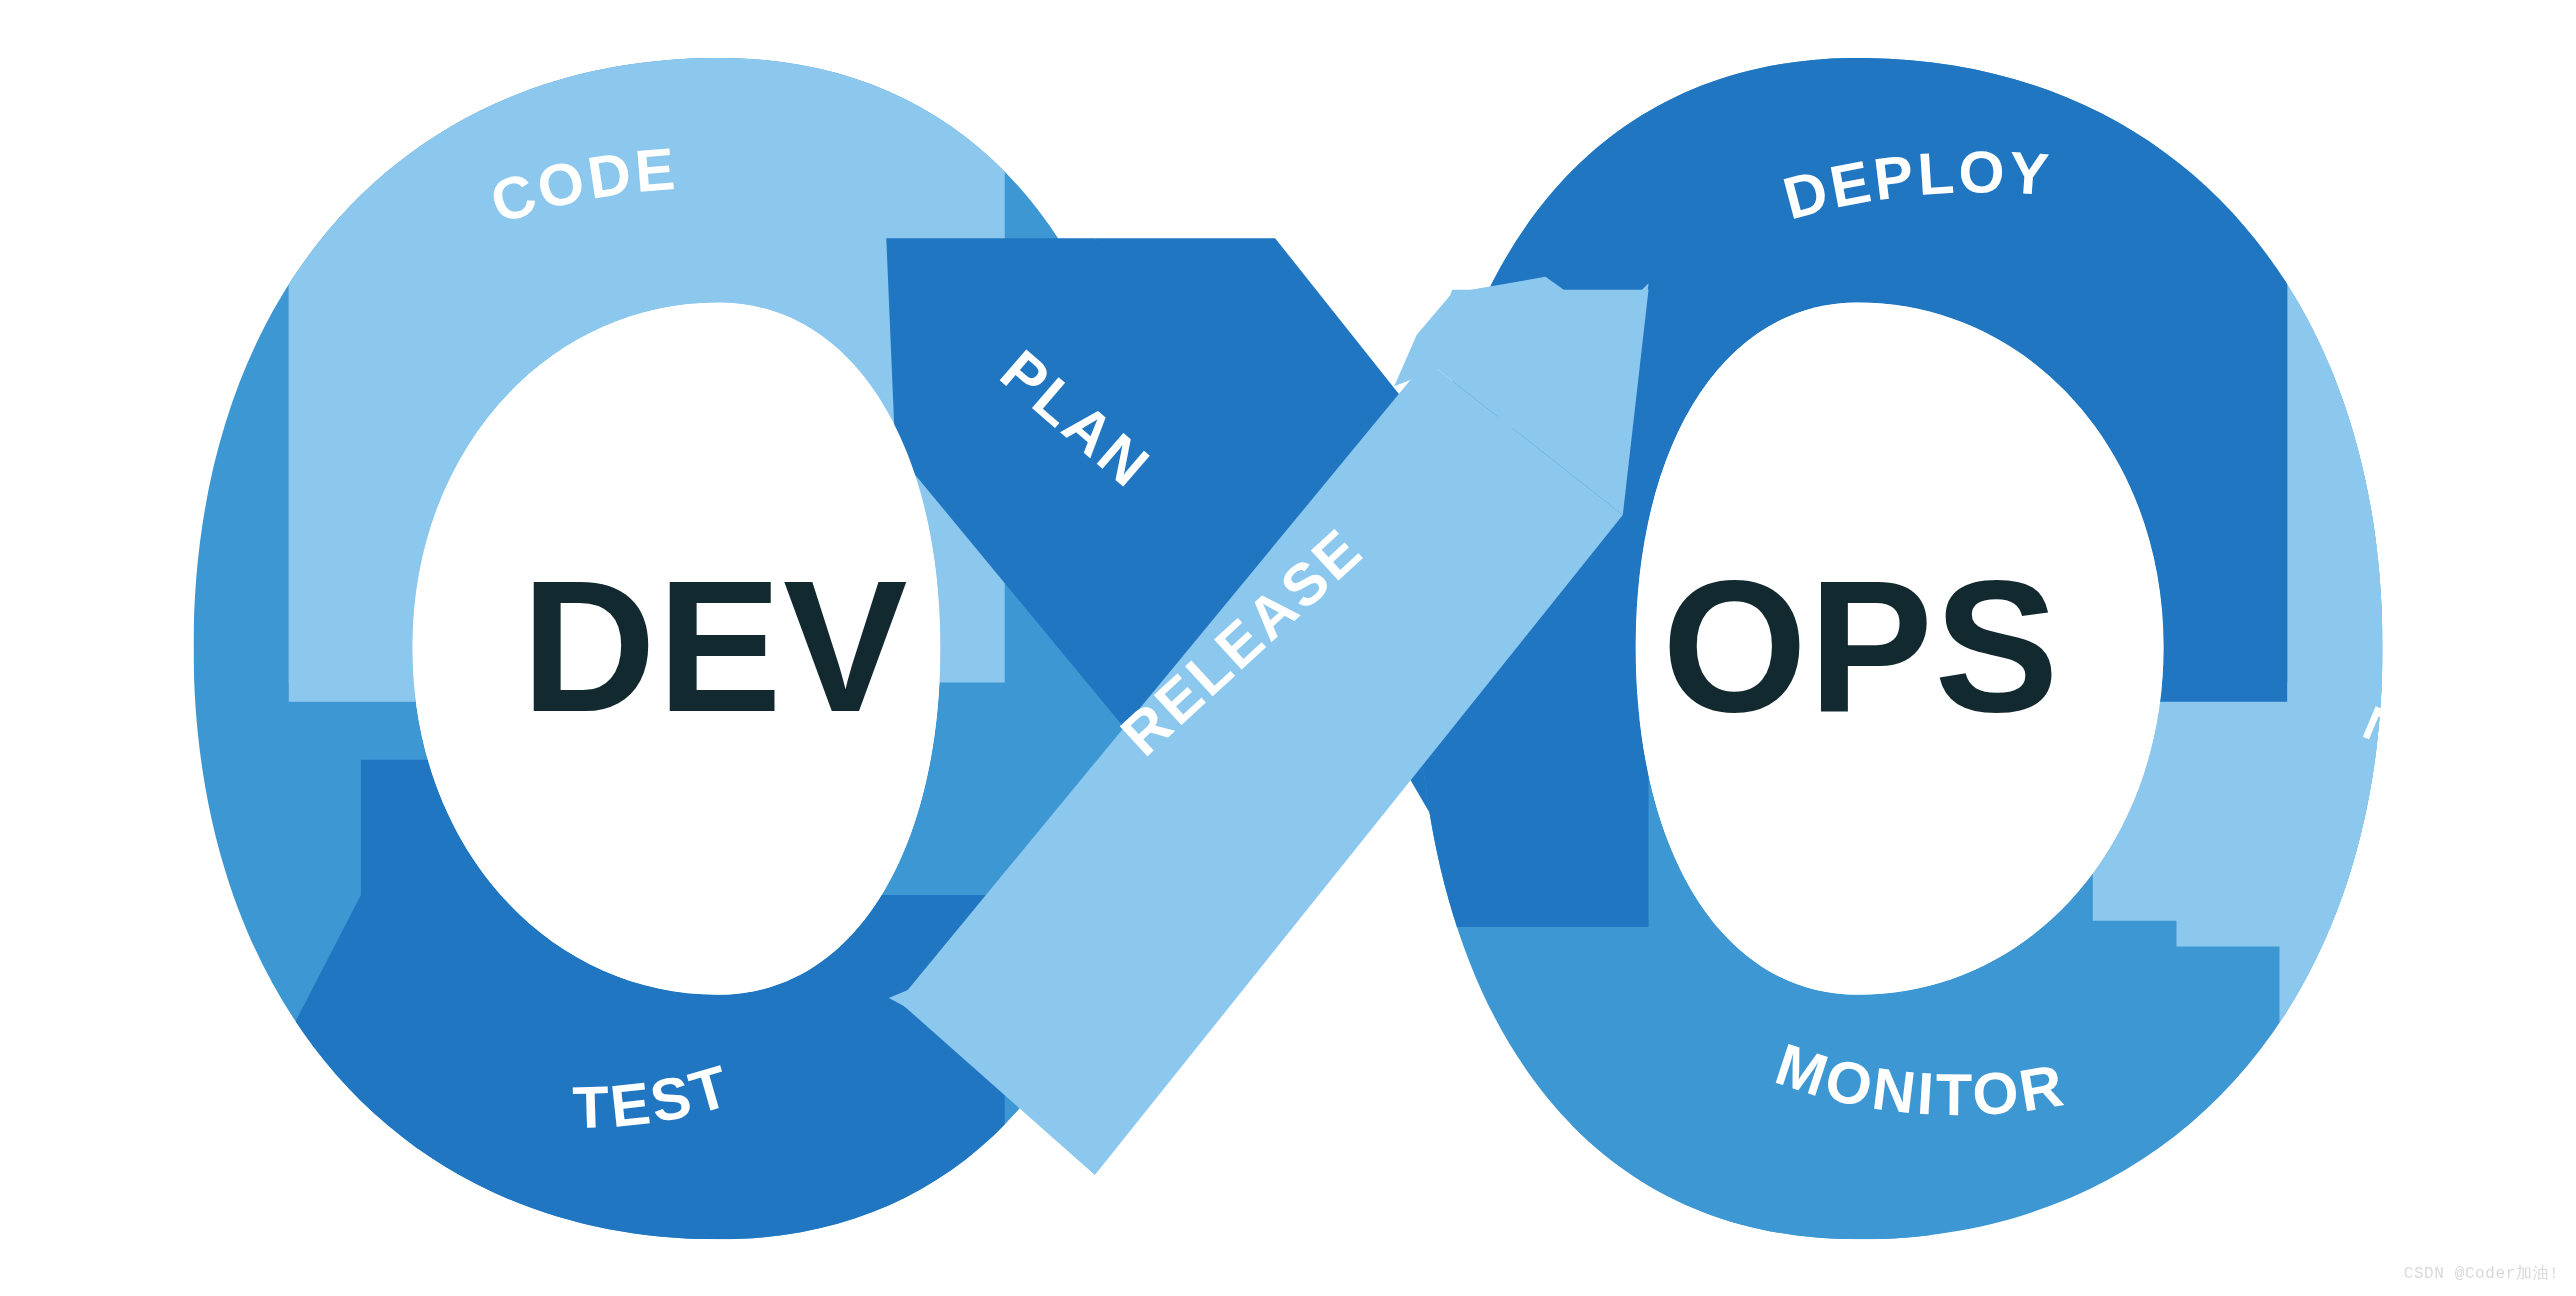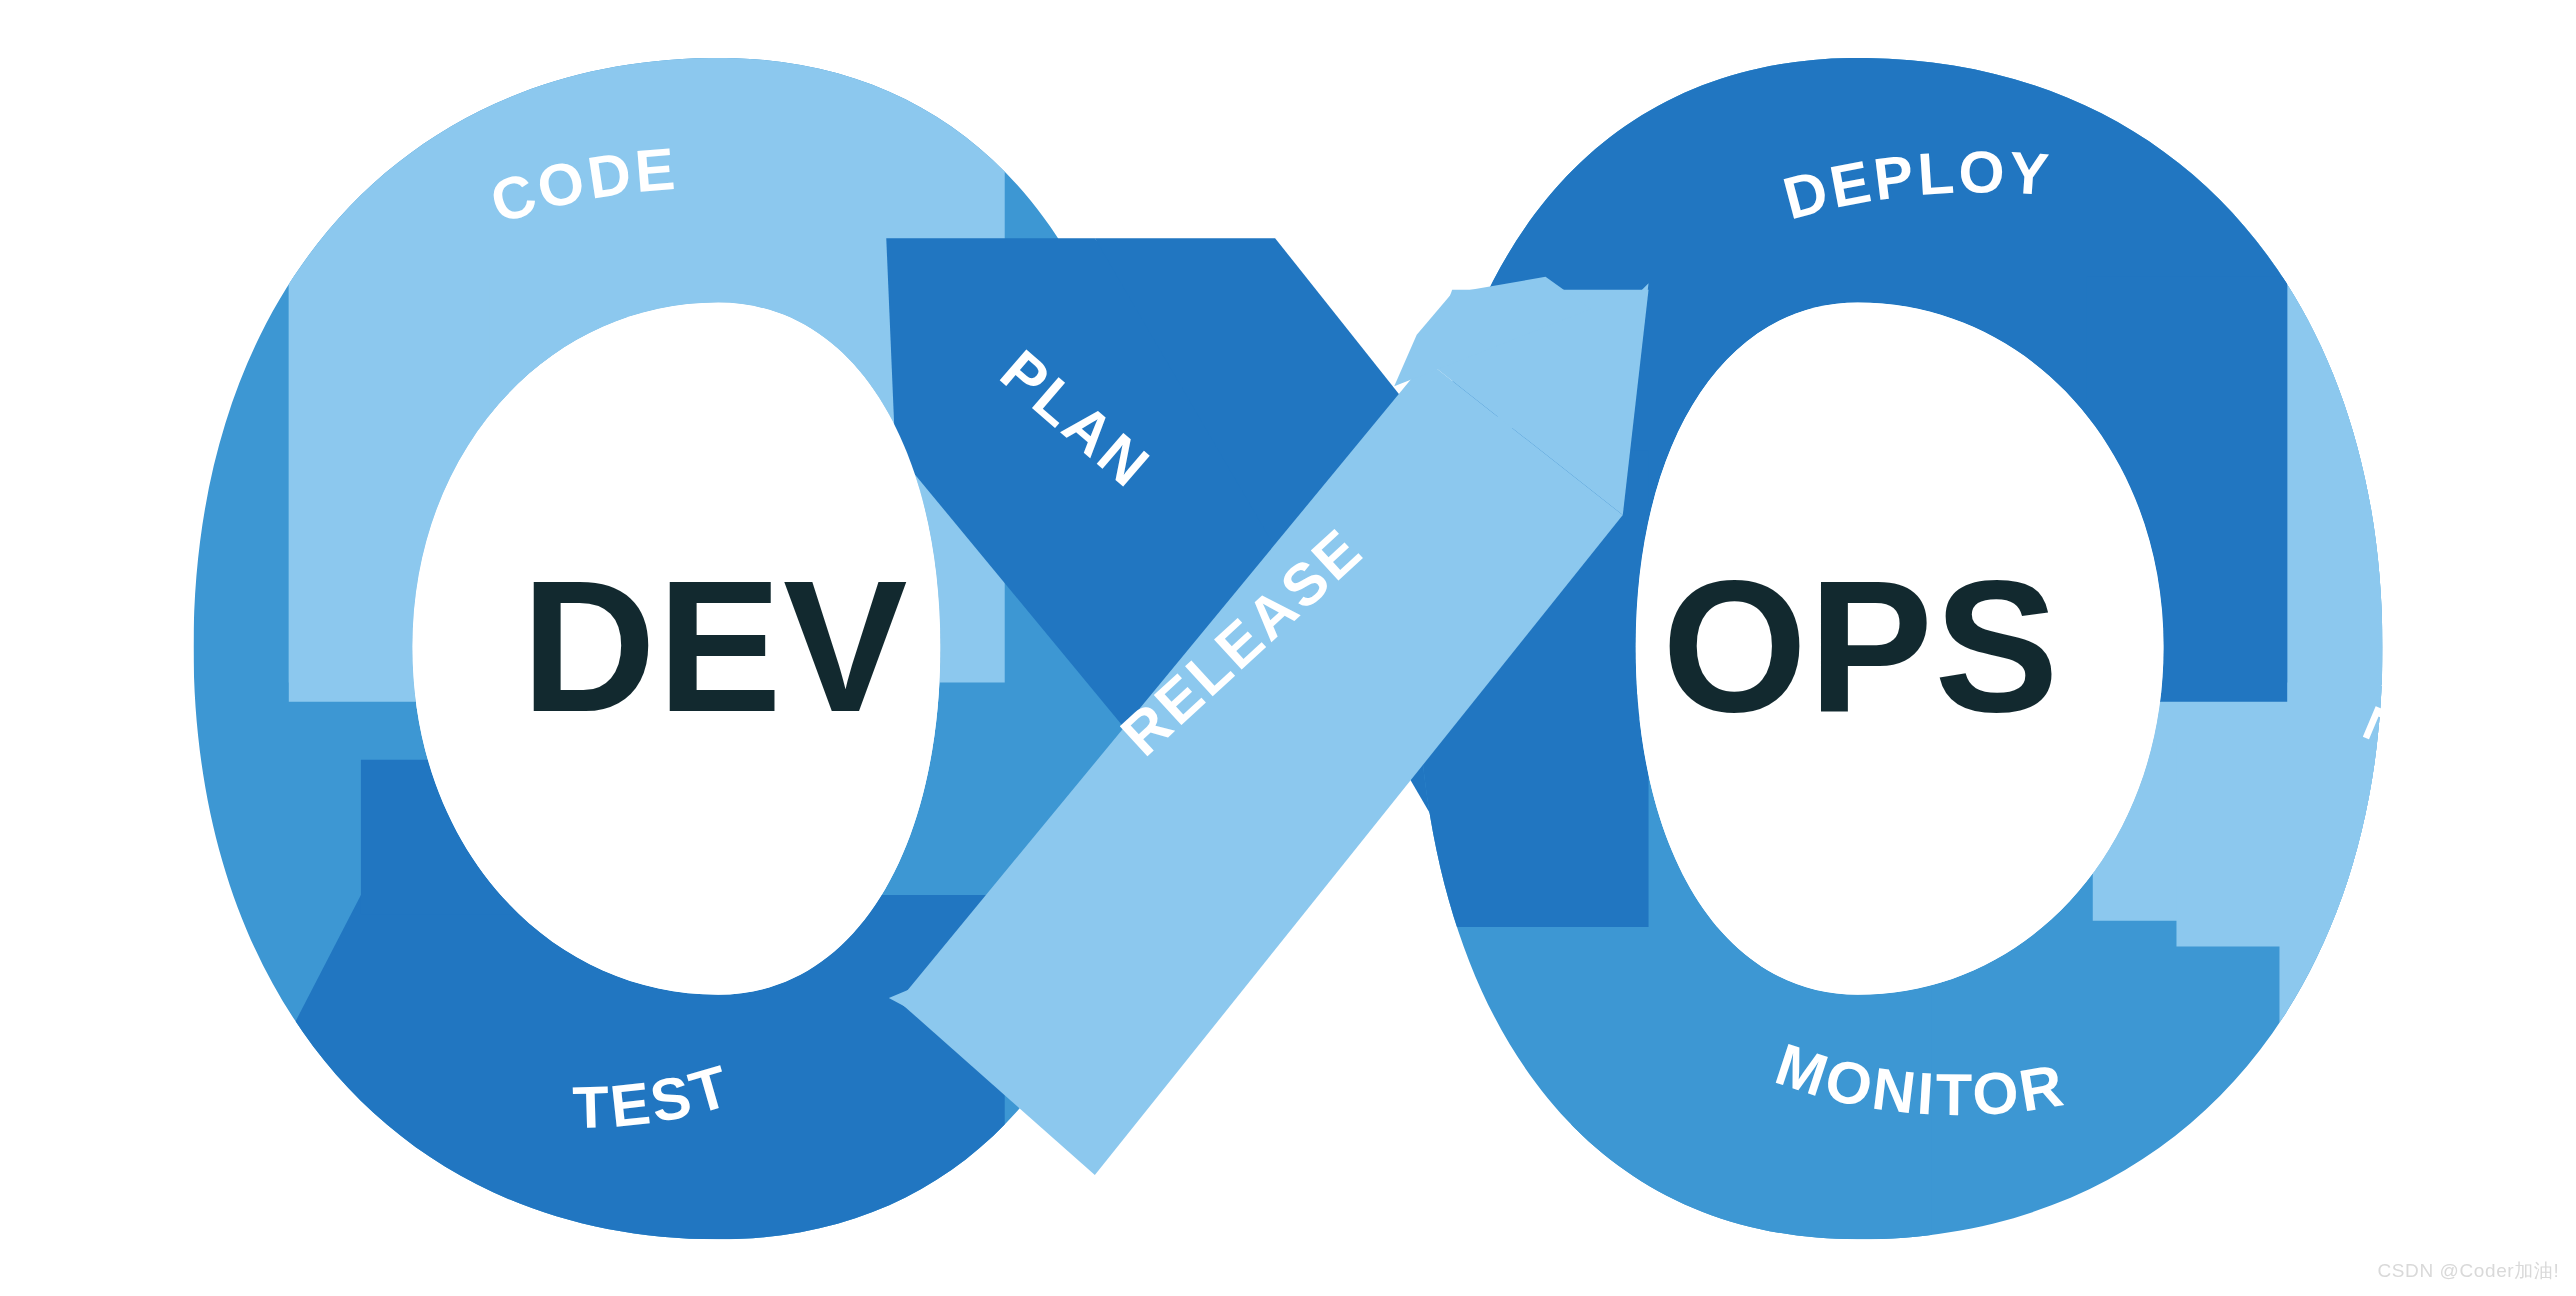--- a/index.html
+++ b/index.html
@@ -23,22 +23,22 @@
     font-family:"Liberation Sans",sans-serif;
     font-weight:bold;
     font-size:290px;
     letter-spacing:2px;
     text-anchor:middle;
   }
   .watermark{
     position:absolute;
     right:16.7px;bottom:11.6px;
     color:#d9d9d9;
-    font-family:Liberation Sans, sans-serif;
-    font-size:19px;
+    font-family:Liberation Mono, monospace;
+    font-size:16px;
     white-space:nowrap;
     letter-spacing:0.6px;
   }
 </style>
 </head>
 <body>
 
 <div id="stage">
 
   <svg id="loop" viewBox="0 0 4000 2013" xmlns="http://www.w3.org/2000/svg">

